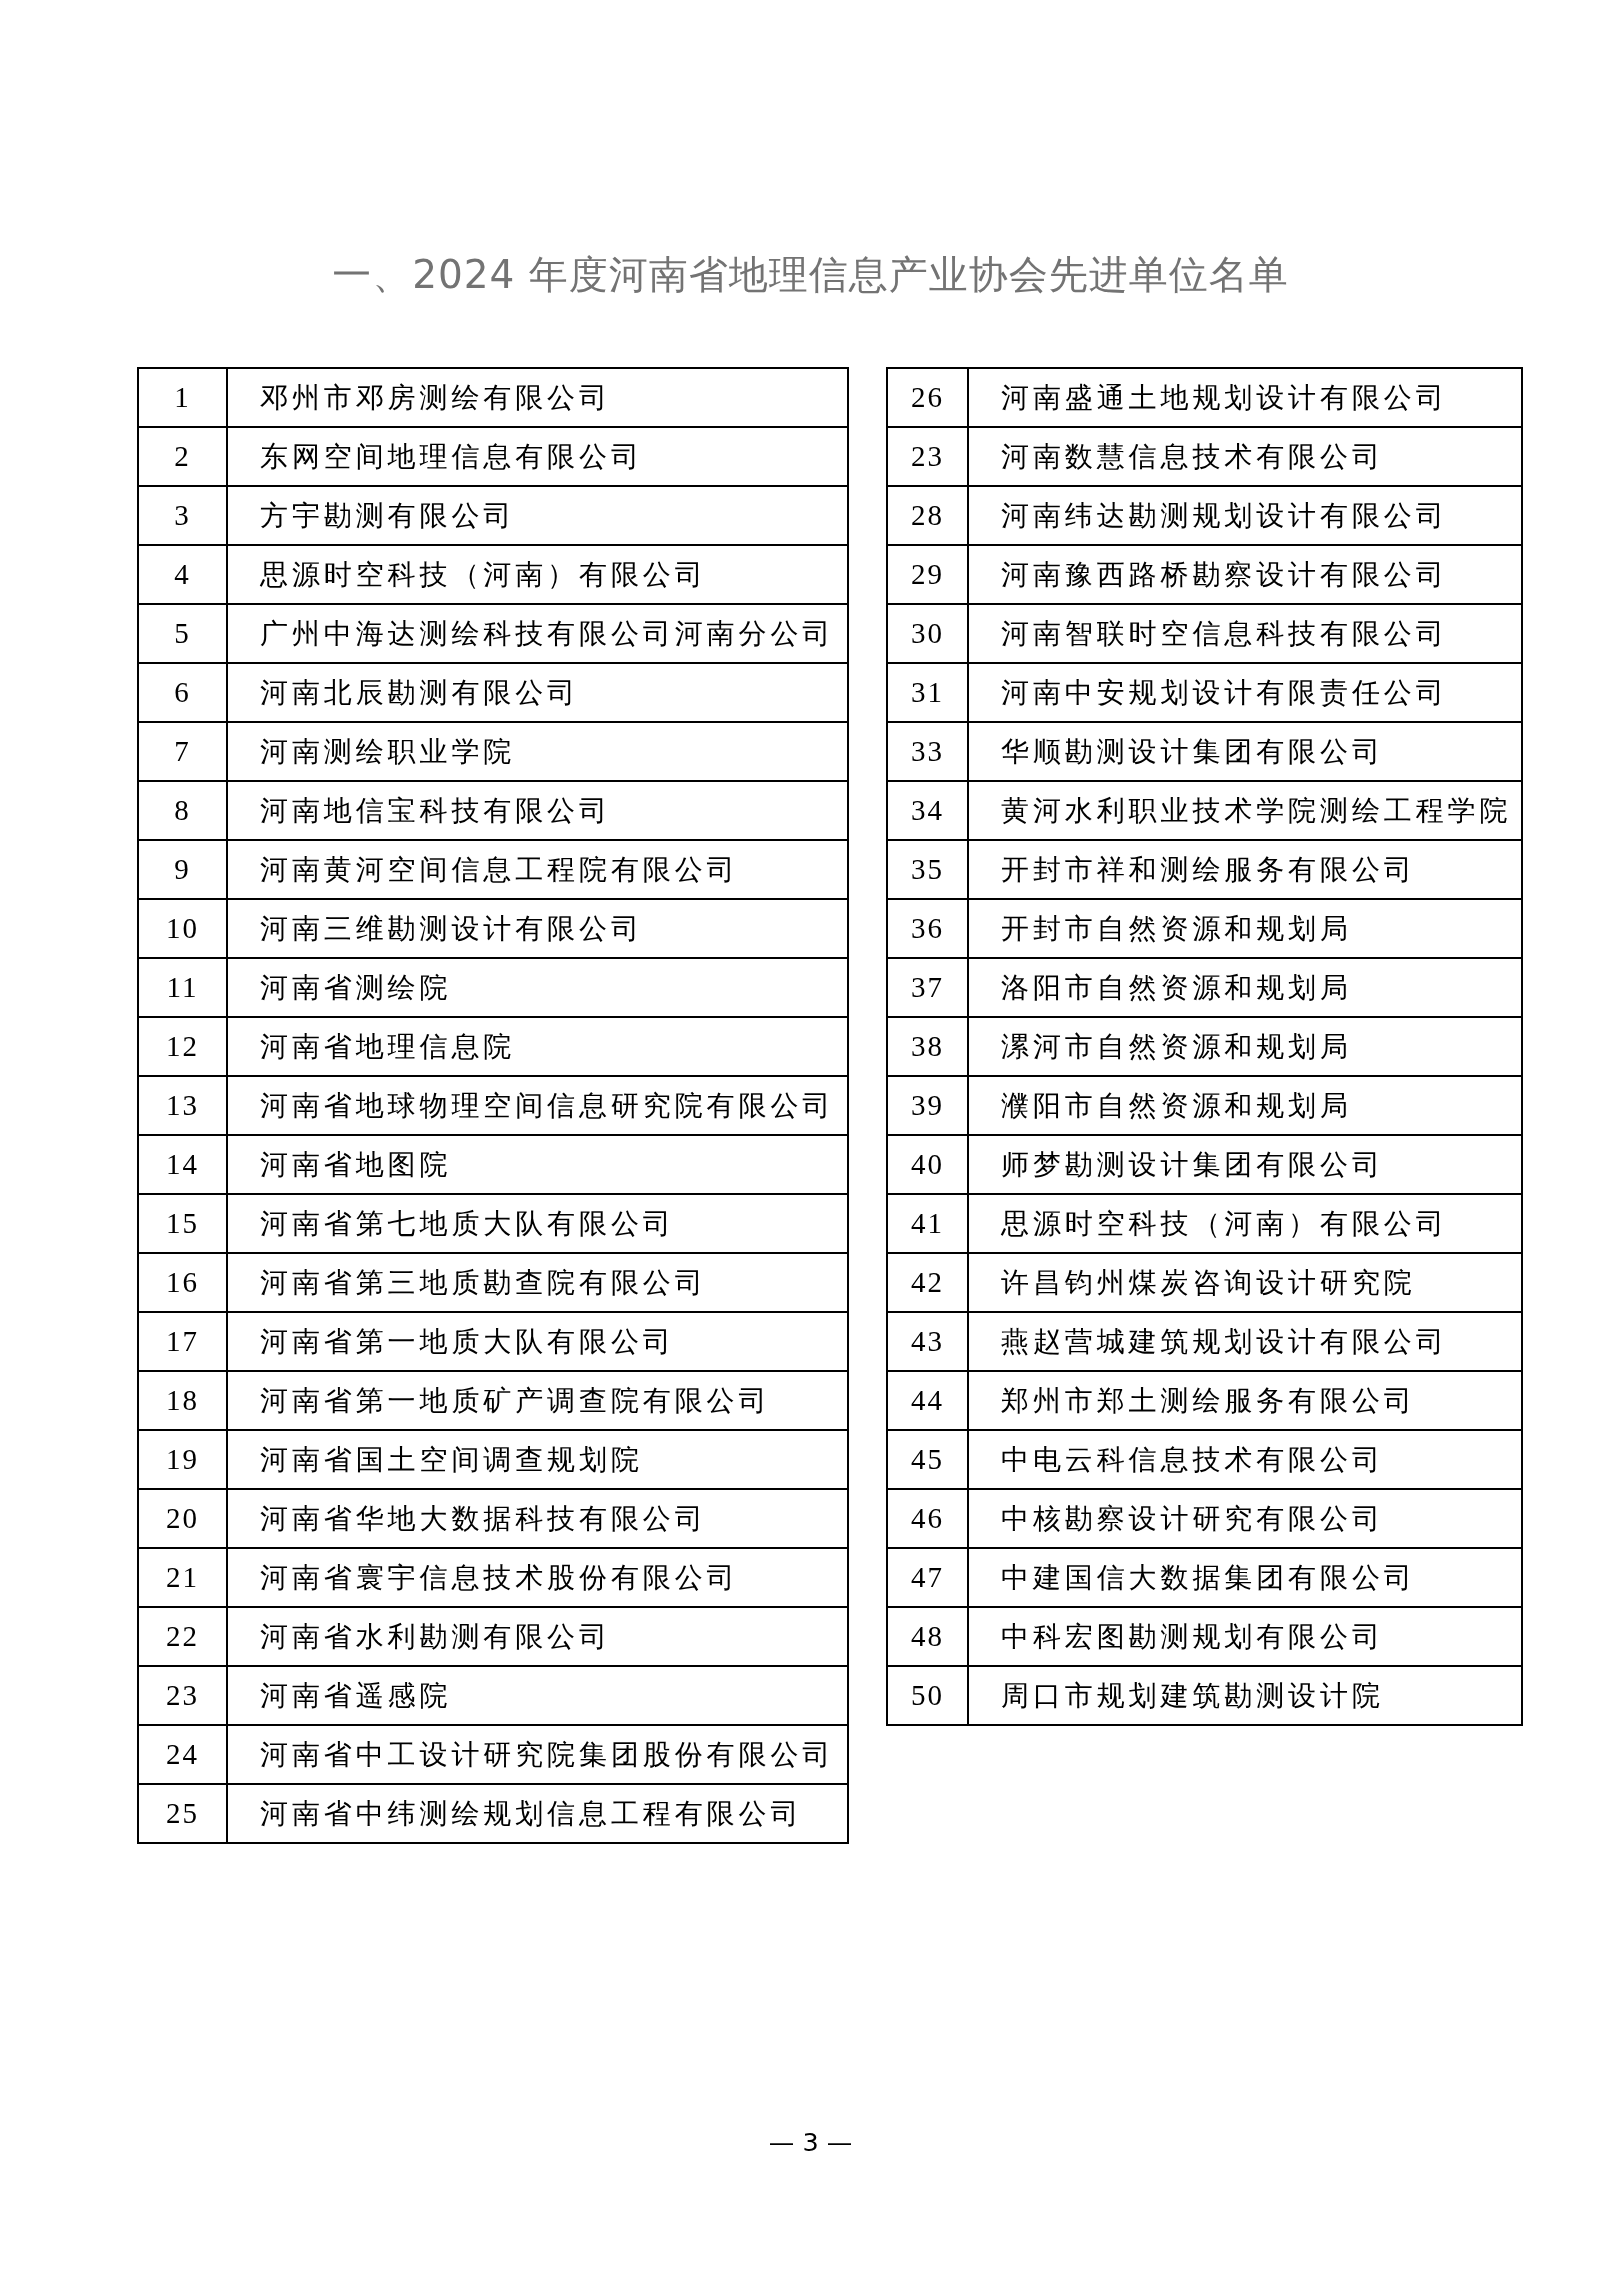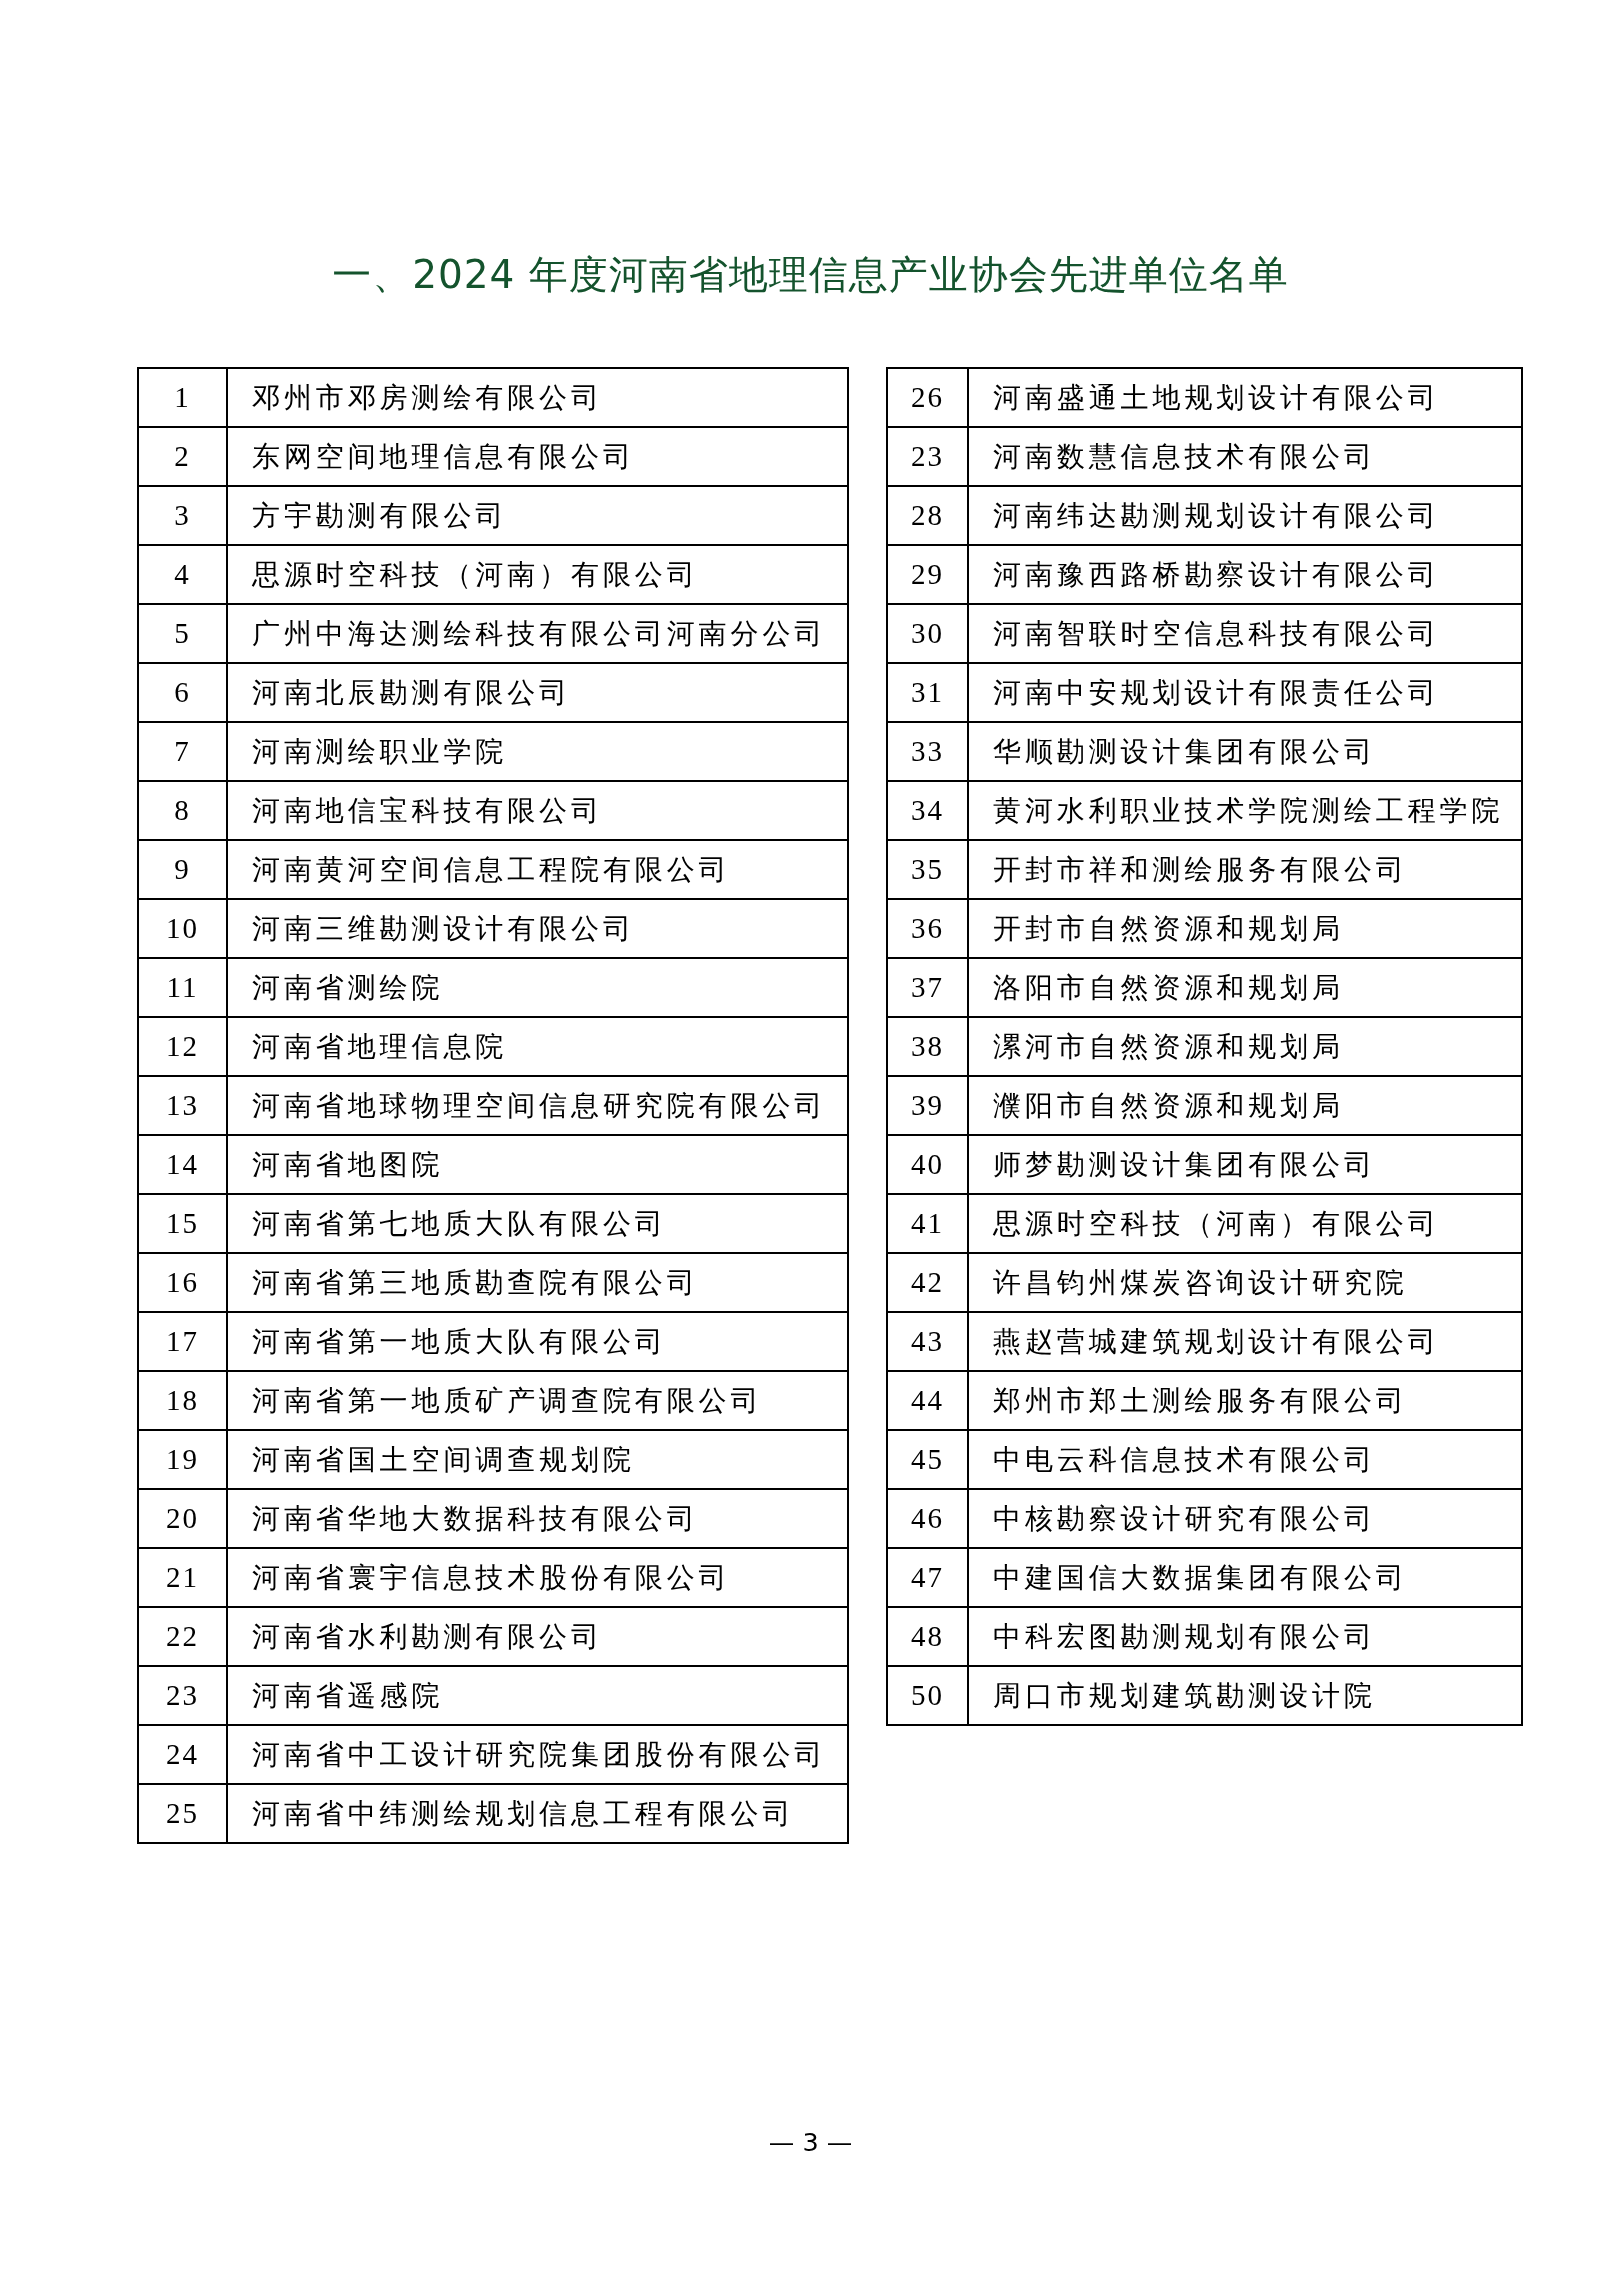--- a/index.html
+++ b/index.html
@@ -18,21 +18,21 @@
   .page-title {
     position: absolute;
     top: 245px;
     left: 0;
     width: 1621px;
     text-align: center;
     font-family: "DejaVu Sans", "Liberation Sans", sans-serif;
     font-size: 39px;
     line-height: 59px;
     letter-spacing: 1px;
-    color: #14532d;
+    color: #737373;
   }
   table.roster {
     position: absolute;
     top: 367px;
     border-collapse: collapse;
     table-layout: fixed;
   }
   table.roster.left {
     left: 137px;
     width: 712px;
@@ -52,21 +52,21 @@
   }
   table.roster td.num {
     text-align: center;
     font-family: "Liberation Serif", "DejaVu Serif", serif;
     font-size: 29px;
     letter-spacing: 2px;
   }
   table.roster.left td.num { width: 87px; }
   table.roster.right td.num { width: 79px; }
   table.roster td.name {
-    padding-left: 24px;
+    padding-left: 32px;
     letter-spacing: 3.9px;
     font-family: "DejaVu Sans", "Liberation Sans", sans-serif;
     font-weight: normal;
   }
   .page-number {
     position: absolute;
     top: 2125px;
     left: 0;
     width: 1621px;
     text-align: center;

